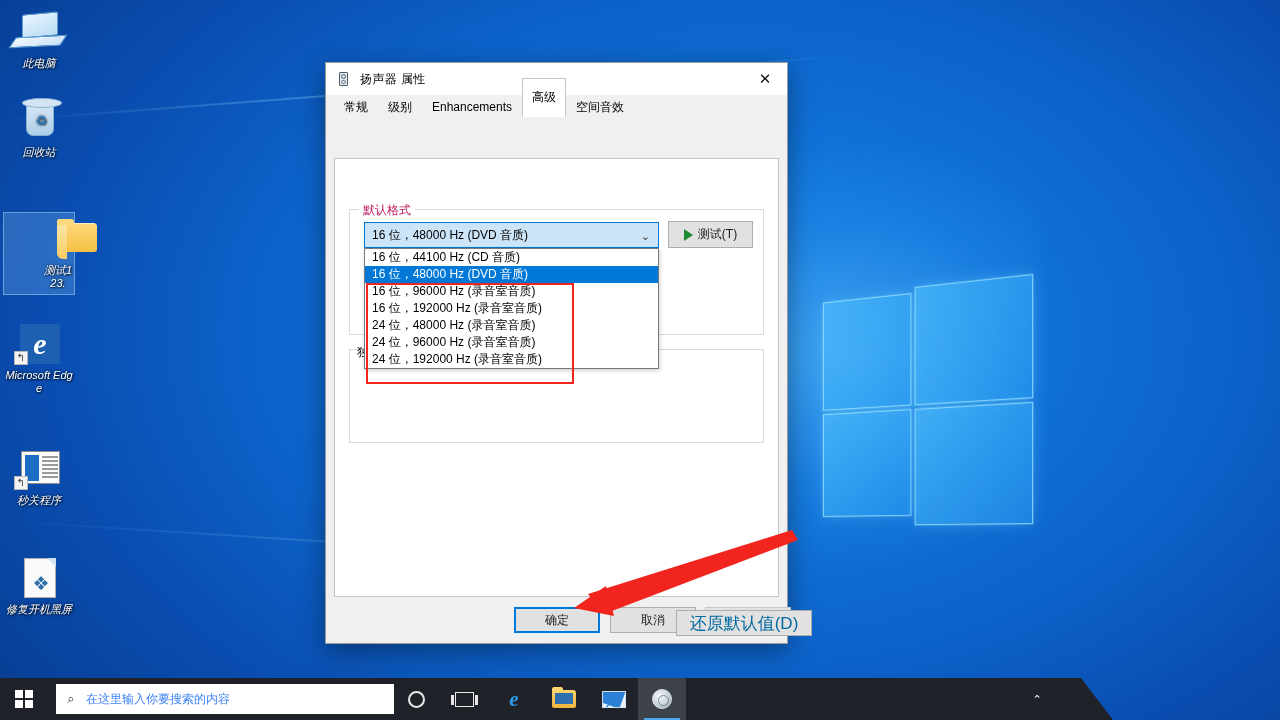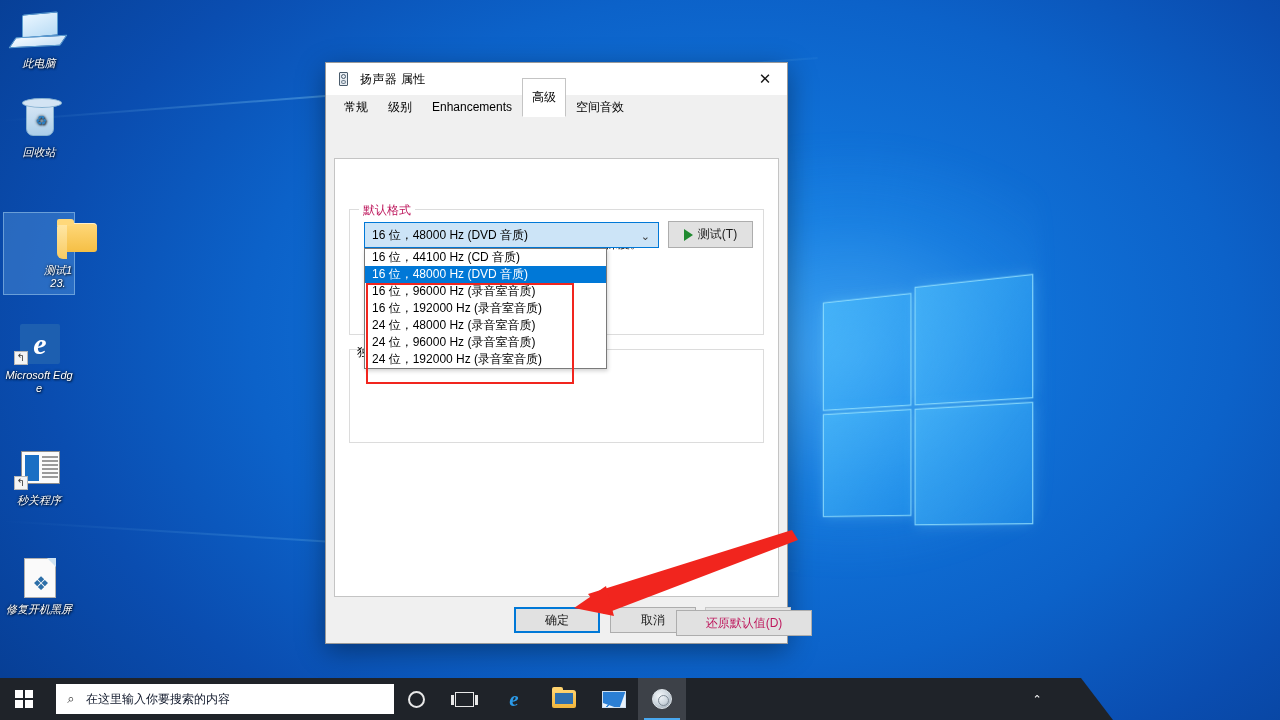--- a/index.html
+++ b/index.html
@@ -157,21 +157,21 @@
     position: absolute; left: 364px; top: 222px; width: 295px; height: 26px;
     background: #cce4f7; border: 1px solid #0078d7;
     display: flex; align-items: center; padding: 0 0 0 7px;
     font-size: 12px; color: #000; cursor: pointer; z-index: 6;
   }
   #combo-arrow {
     position: absolute; right: 8px; top: 0; height: 26px; display: flex; align-items: center;
     font-size: 11px; color: #3a3a3a; font-family: "DejaVu Sans", sans-serif;
   }
   #combo-list {
-    position: absolute; left: 364px; top: 248px; width: 243px;
+    position: absolute; left: 364px; top: 248px; width: 295px;
     background: #fff; border: 1px solid #7a7a7a; z-index: 7;
     box-shadow: 1px 2px 4px rgba(0,0,0,.18);
   }
   .opt {
     height: 17px; line-height: 17px; padding-left: 7px;
     font-size: 12px; color: #000; white-space: nowrap; cursor: pointer;
   }
   .opt.sel { background: #0078d7; color: #fff; }
   #red-outline {
     position: absolute; left: 366px; top: 283px; width: 208px; height: 101px;
@@ -187,21 +187,21 @@
   }
   .play-tri {
     width: 0; height: 0; border-style: solid;
     border-width: 6px 0 6px 9px; border-color: transparent transparent transparent #1f8a2f;
   }
 
   #restore-btn {
     position: absolute; left: 350px; top: 547px; width: 136px; height: 26px;
     background: #e1e1e1; border: 1px solid #adadad;
     display: flex; align-items: center; justify-content: center;
-    font-size: 12px; color: #be185d; cursor: pointer; z-index: 6;
+    font-size: 17px; color: #0369a1; cursor: pointer; z-index: 6;
   }
 
   
   #btnbar { position: absolute; left: 8px; right: 0; bottom: 0; height: 46px; }
   .dbtn {
     position: absolute; top: 10px; height: 26px; width: 86px;
     display: flex; align-items: center; justify-content: center;
     font-size: 12px; background: #e1e1e1; border: 1px solid #adadad;
     color: #1b1b1b; cursor: pointer;
   }
@@ -224,21 +224,21 @@
                display: flex; align-items: center; justify-content: center; cursor: pointer; }
   .winlogo { width: 18px; height: 18px; display: grid; grid-template-columns: 1fr 1fr;
              grid-template-rows: 1fr 1fr; gap: 2px; }
   .winlogo i { background: #fff; display: block; }
   #search-box {
     position: absolute; left: 56px; top: 6px; width: 338px; height: 30px;
     background: #fff; display: flex; align-items: center; cursor: text;
   }
   #search-icon { width: 30px; display: flex; align-items: center; justify-content: center;
                  color: #3a3a3a; font-size: 13px; font-family: "DejaVu Sans", sans-serif; }
-  #search-ph { font-size: 12px; color: #0f172a; }
+  #search-ph { font-size: 12px; color: #3b82f6; }
   .tbtn { position: absolute; top: 0; width: 48px; height: 42px;
           display: flex; align-items: center; justify-content: center; cursor: pointer; }
   .tbtn.active { background: #3d4148; }
   .tbtn.active::after { content:""; position:absolute; left:6px; right:6px; bottom:0; height:2.5px; background:#49a8f0; }
   #tb-cortana { left: 392px; }
   #tb-taskview { left: 440px; }
   #tb-edge { left: 490px; }
   #tb-explorer { left: 540px; }
   #tb-mail { left: 590px; }
   #tb-sound { left: 638px; }

